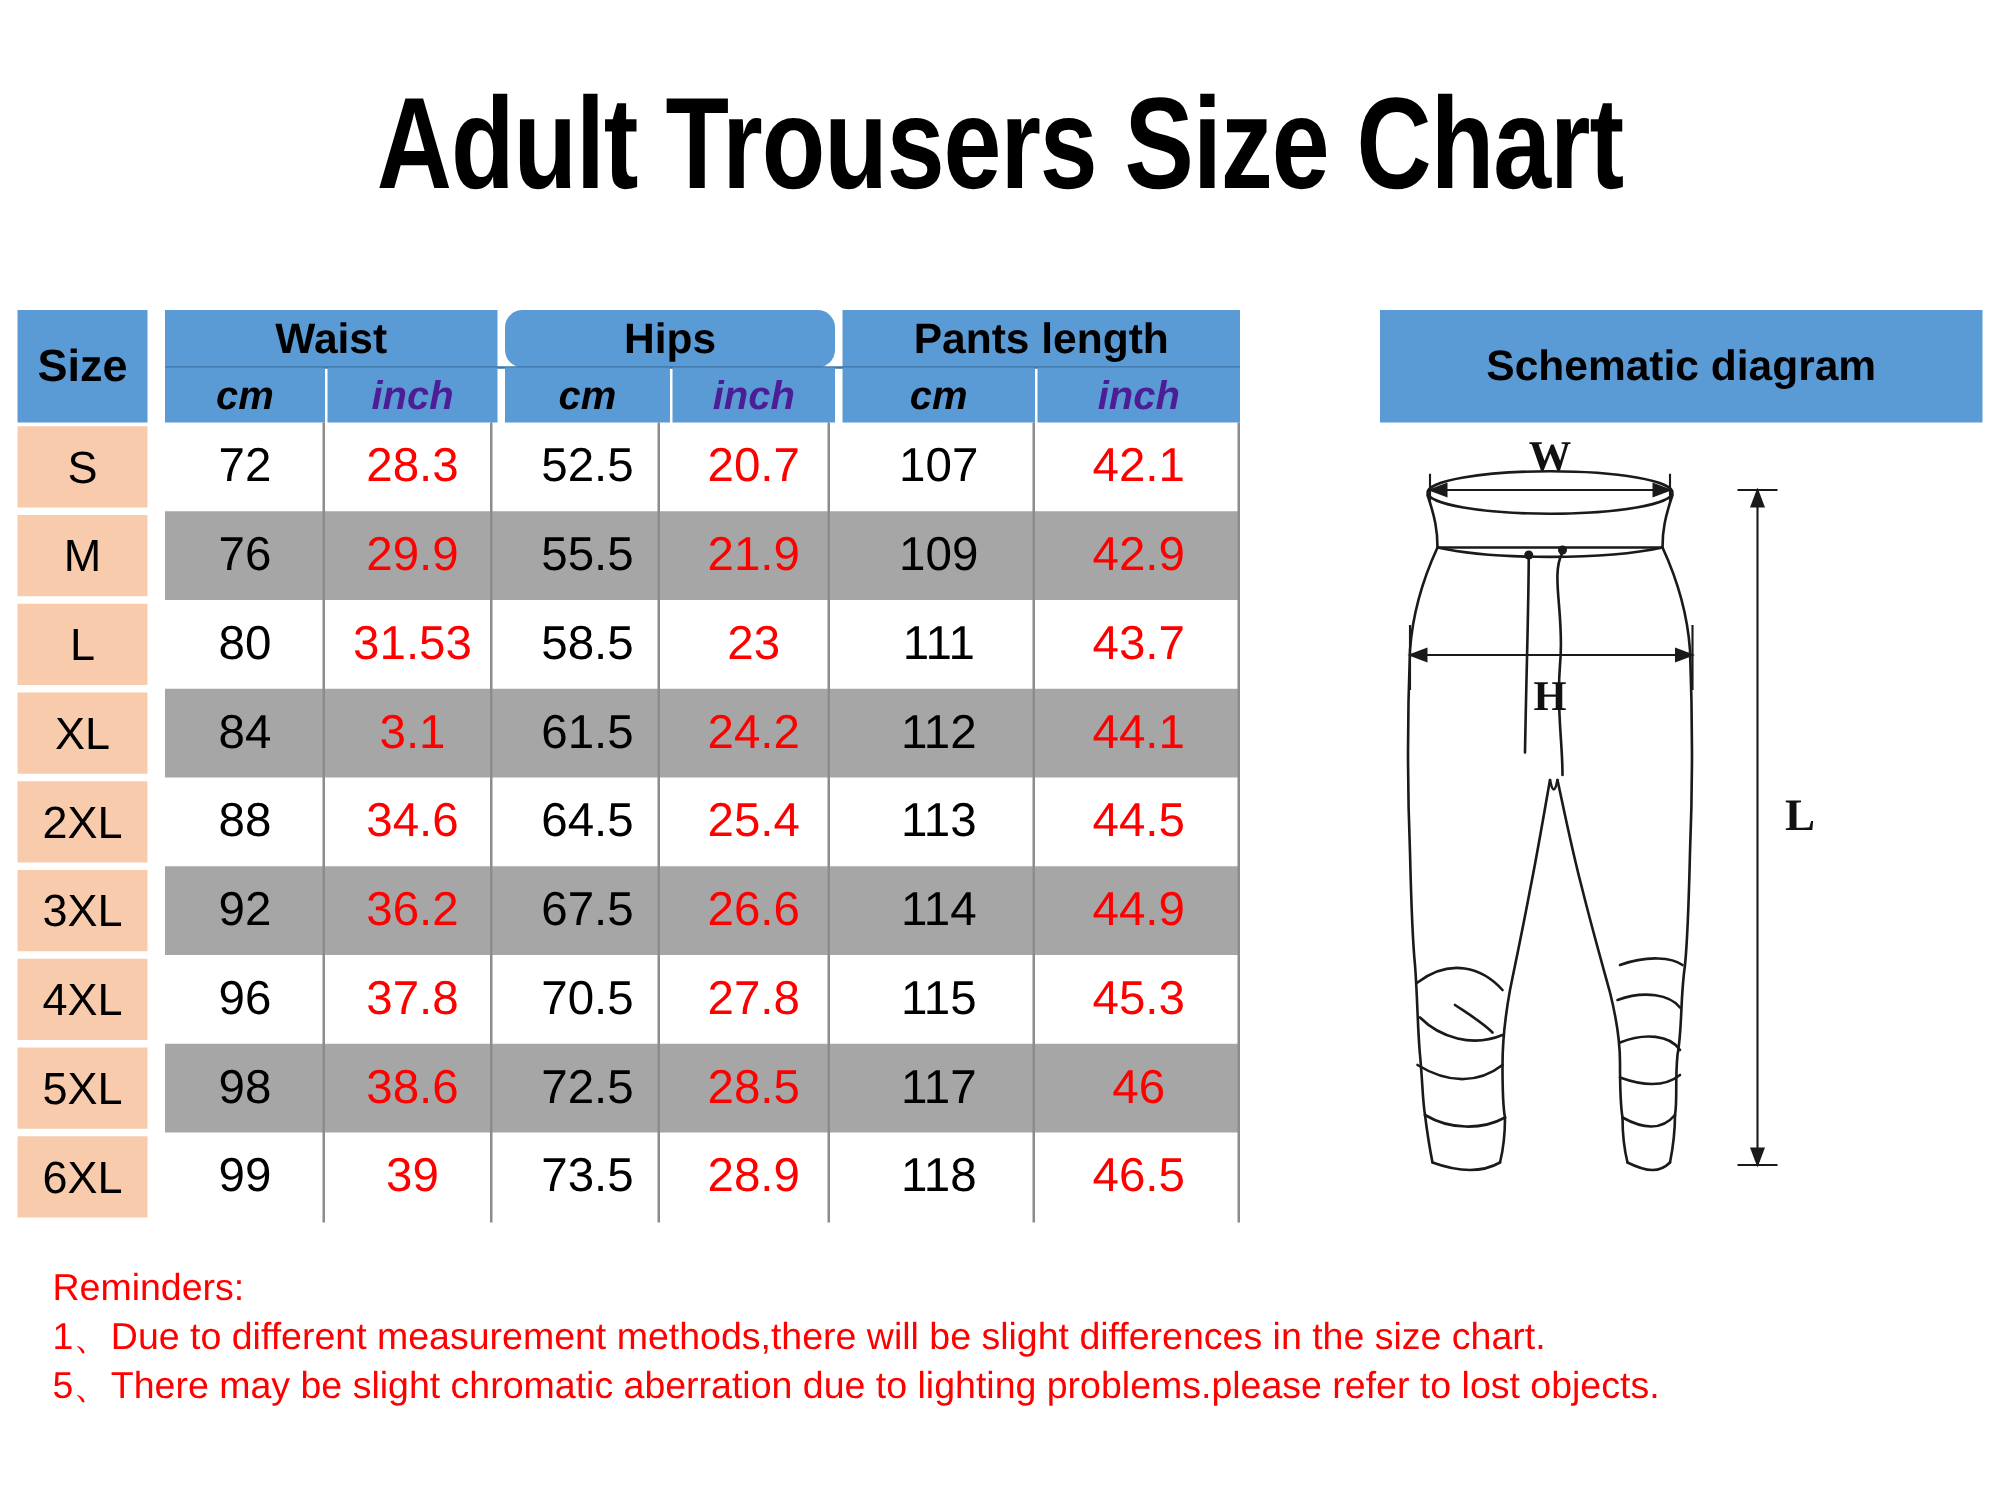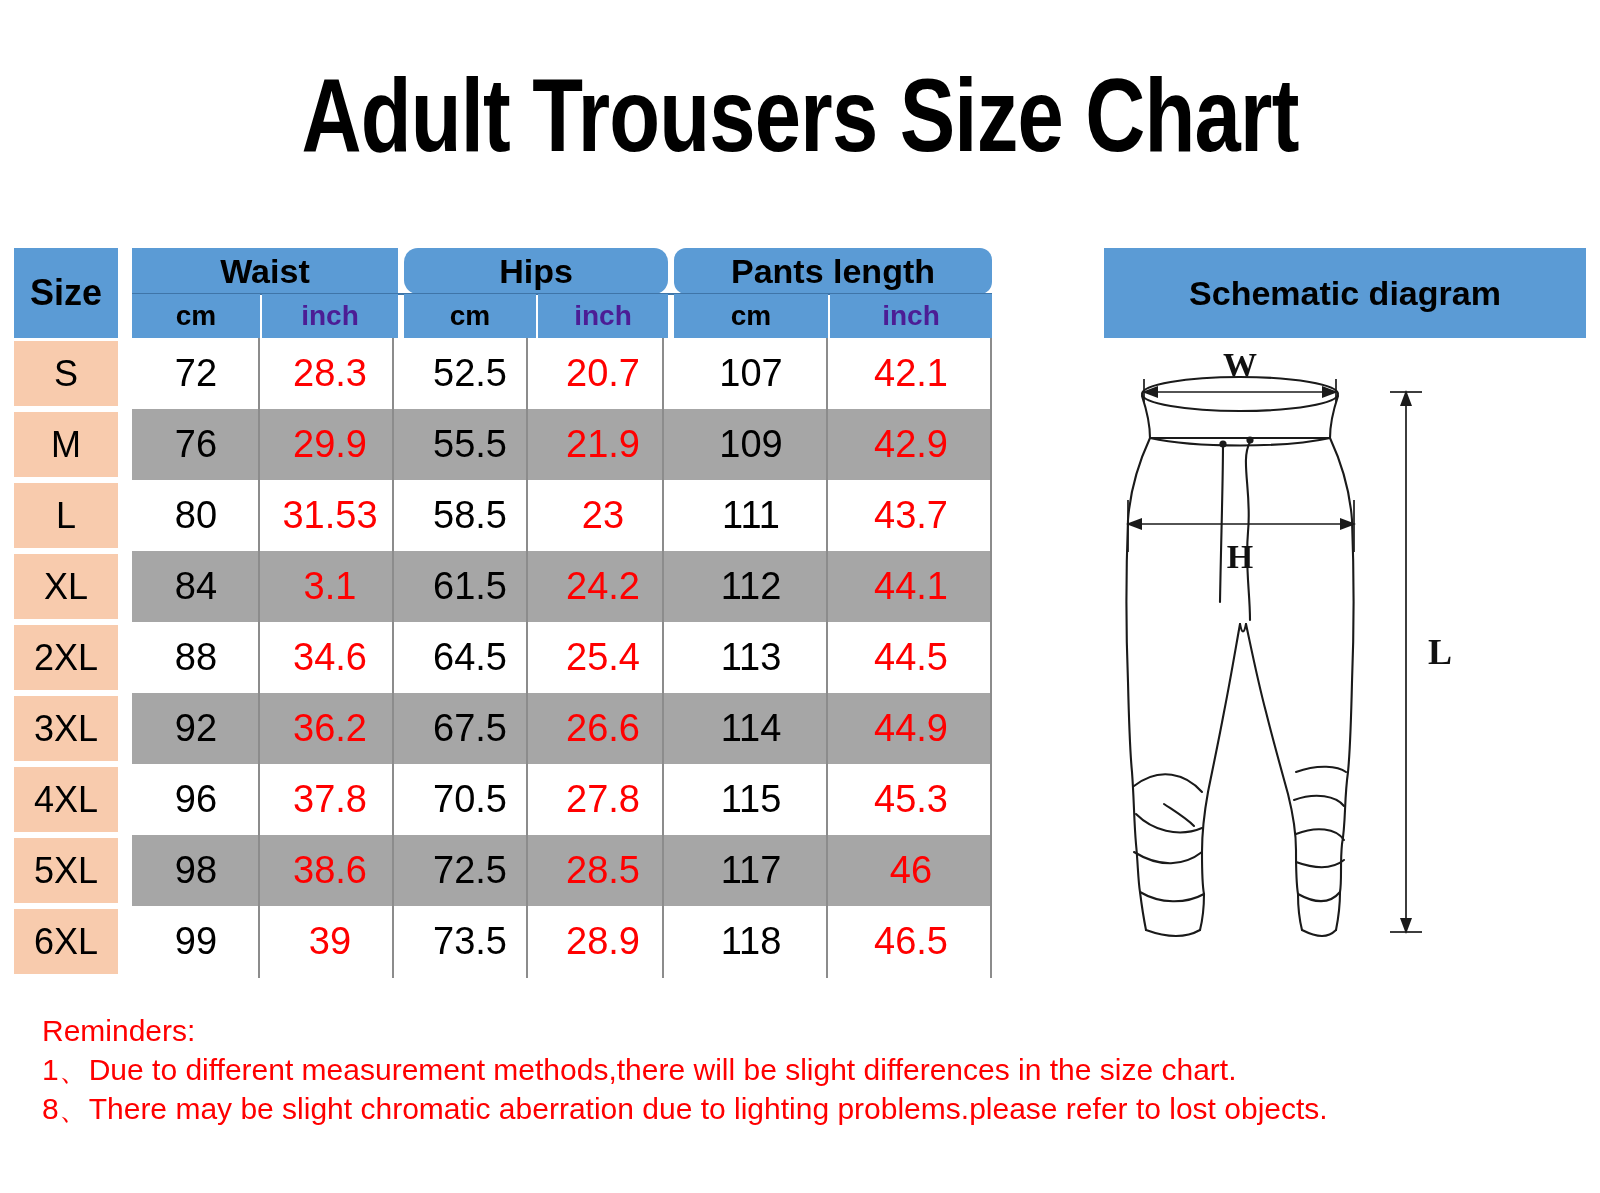--- a/index.html
+++ b/index.html
@@ -42,26 +42,26 @@
   .hdr-cell {
     position: absolute;
     background: #5B9BD5;
     display: flex; align-items: center; justify-content: center;
     color: #000000;
     font-weight: 600;
     white-space: nowrap;
   }
   .hdr-size   { left: 0px;    top: 0px; width: 104px; height: 90px; font-size: 36px; }
   .hdr-group  { top: 0px;     height: 46px; font-size: 34px; }
-  .hdr-sub    { top: 46px;    height: 44px; font-size: 28px; }
+  .hdr-sub    { top: 46px;    height: 44px; font-size: 32px; font-style: italic; }
   .hdr-schem  { left: 1090px; top: 0px; width: 482px; height: 90px; font-size: 34px; }
 
   .g-waist { left: 118px; width: 266px; }
   .g-hips  { left: 390px; width: 264px; border-radius: 14px; }
-  .g-plen  { left: 660px; width: 318px; border-radius: 12px; }
+  .g-plen  { left: 660px; width: 318px; }
 
   .s-wcm   { left: 118px; width: 128px; }
   .s-winch { left: 248px; width: 136px; }
   .s-hcm   { left: 390px; width: 132px; }
   .s-hinch { left: 524px; width: 130px; }
   .s-pcm   { left: 660px; width: 154px; }
   .s-pinch { left: 816px; width: 162px; }
 
   .inchlab { color: #4c1d95; }
 
@@ -348,16 +348,16 @@
       </g>
       <polygon points="316,38 310,54 322,54" fill="#1a1a1a"></polygon>
       <polygon points="316,582 310,566 322,566" fill="#1a1a1a"></polygon>
       <text x="350" y="312" text-anchor="middle" font-family="Liberation Serif, serif" font-size="36" font-weight="bold" fill="#111">L</text>
     </svg>
   </div>
 
   <div class="reminders">
     <div>Reminders:</div>
     <div>1、Due to different measurement methods,there will be slight differences in the size chart.</div>
-    <div>8、There may be slight chromatic aberration due to lighting problems.please refer to lost objects.</div>
+    <div>5、There may be slight chromatic aberration due to lighting problems.please refer to lost objects.</div>
   </div>
 
 </div>
 
 </body></html>

